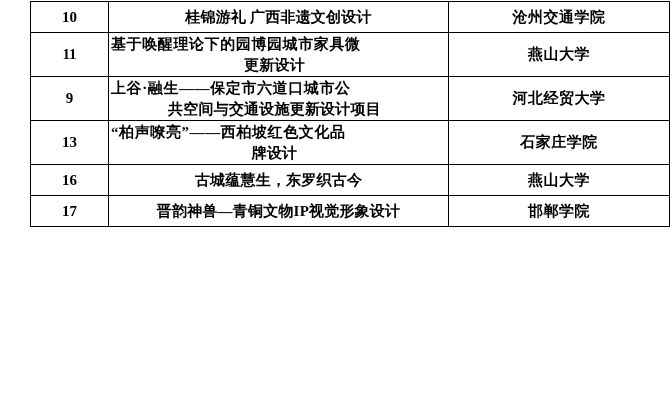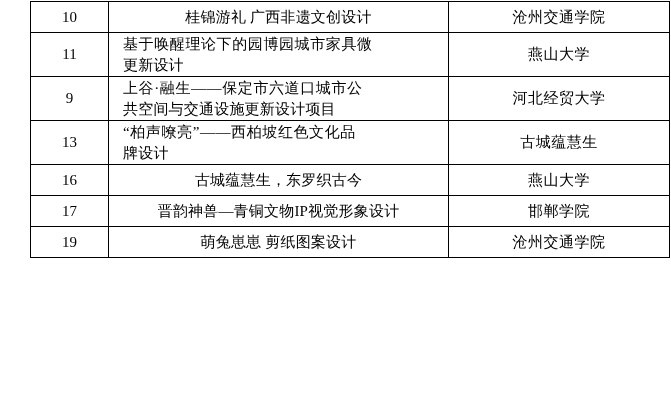--- a/index.html
+++ b/index.html
@@ -12,20 +12,21 @@
     height: 413px;
     font-family: "Liberation Serif", "DejaVu Serif", serif;
     color: #000000;
     overflow: hidden;
   }
   .page {
     position: relative;
     width: 620px;
     height: 413px;
     background: #ffffff;
+    font-weight: bold;
   }
   table.award-table {
     border-collapse: collapse;
     width: 639px;
     margin-left: 30px;
     margin-top: 1px;
     table-layout: fixed;
   }
   table.award-table td {
     border: 1px solid #000000;
@@ -44,31 +45,32 @@
     font-size: 15.5px;
   }
   .title-cell {
     padding: 3px 6px;
     font-size: 15px;
     letter-spacing: 0.2px;
     margin-left: 8px;
   }
   .title-cell.two-line {
     text-align: left;
-    padding-left: 14px;
+    padding-left: 2px;
     padding-right: 10px;
   }
   .title-cell .ln {
     display: block;
     white-space: nowrap;
   }
   .title-cell.two-line .ln:first-child {
     letter-spacing: 0.6px;
   }
   .title-cell.two-line .ln:last-child {
+    text-align: center;
   }
   .org-cell {
     font-size: 15.5px;
     letter-spacing: 0.5px;
     margin-top: 20px;
   }
   
   tr.h1 td { height: 30px; }
   tr.h2 td { height: 43px; }
 </style>
@@ -109,21 +111,21 @@
         </td>
         <td class="org-cell">河北经贸大学</td>
       </tr>
 
       <tr class="h2">
         <td class="num-cell">13</td>
         <td class="title-cell two-line">
           <span class="ln">“柏声嘹亮”——西柏坡红色文化品</span>
           <span class="ln">牌设计</span>
         </td>
-        <td class="org-cell">古城蕴慧生</td>
+        <td class="org-cell">石家庄学院</td>
       </tr>
 
 
 
       <tr class="h1">
         <td class="num-cell">16</td>
         <td class="title-cell">
           <span class="ln">古城蕴慧生，东罗织古今</span>
         </td>
         <td class="org-cell">燕山大学</td>
@@ -131,23 +133,16 @@
 
       <tr class="h1">
         <td class="num-cell">17</td>
         <td class="title-cell">
           <span class="ln">晋韵神兽—青铜文物IP视觉形象设计</span>
         </td>
         <td class="org-cell">邯郸学院</td>
       </tr>
 
 
-      <tr class="h1">
-        <td class="num-cell">19</td>
-        <td class="title-cell">
-          <span class="ln">萌兔崽崽  剪纸图案设计</span>
-        </td>
-        <td class="org-cell">沧州交通学院</td>
-      </tr>
 
     </tbody>
   </table>
 </div>
 
 </body></html>

